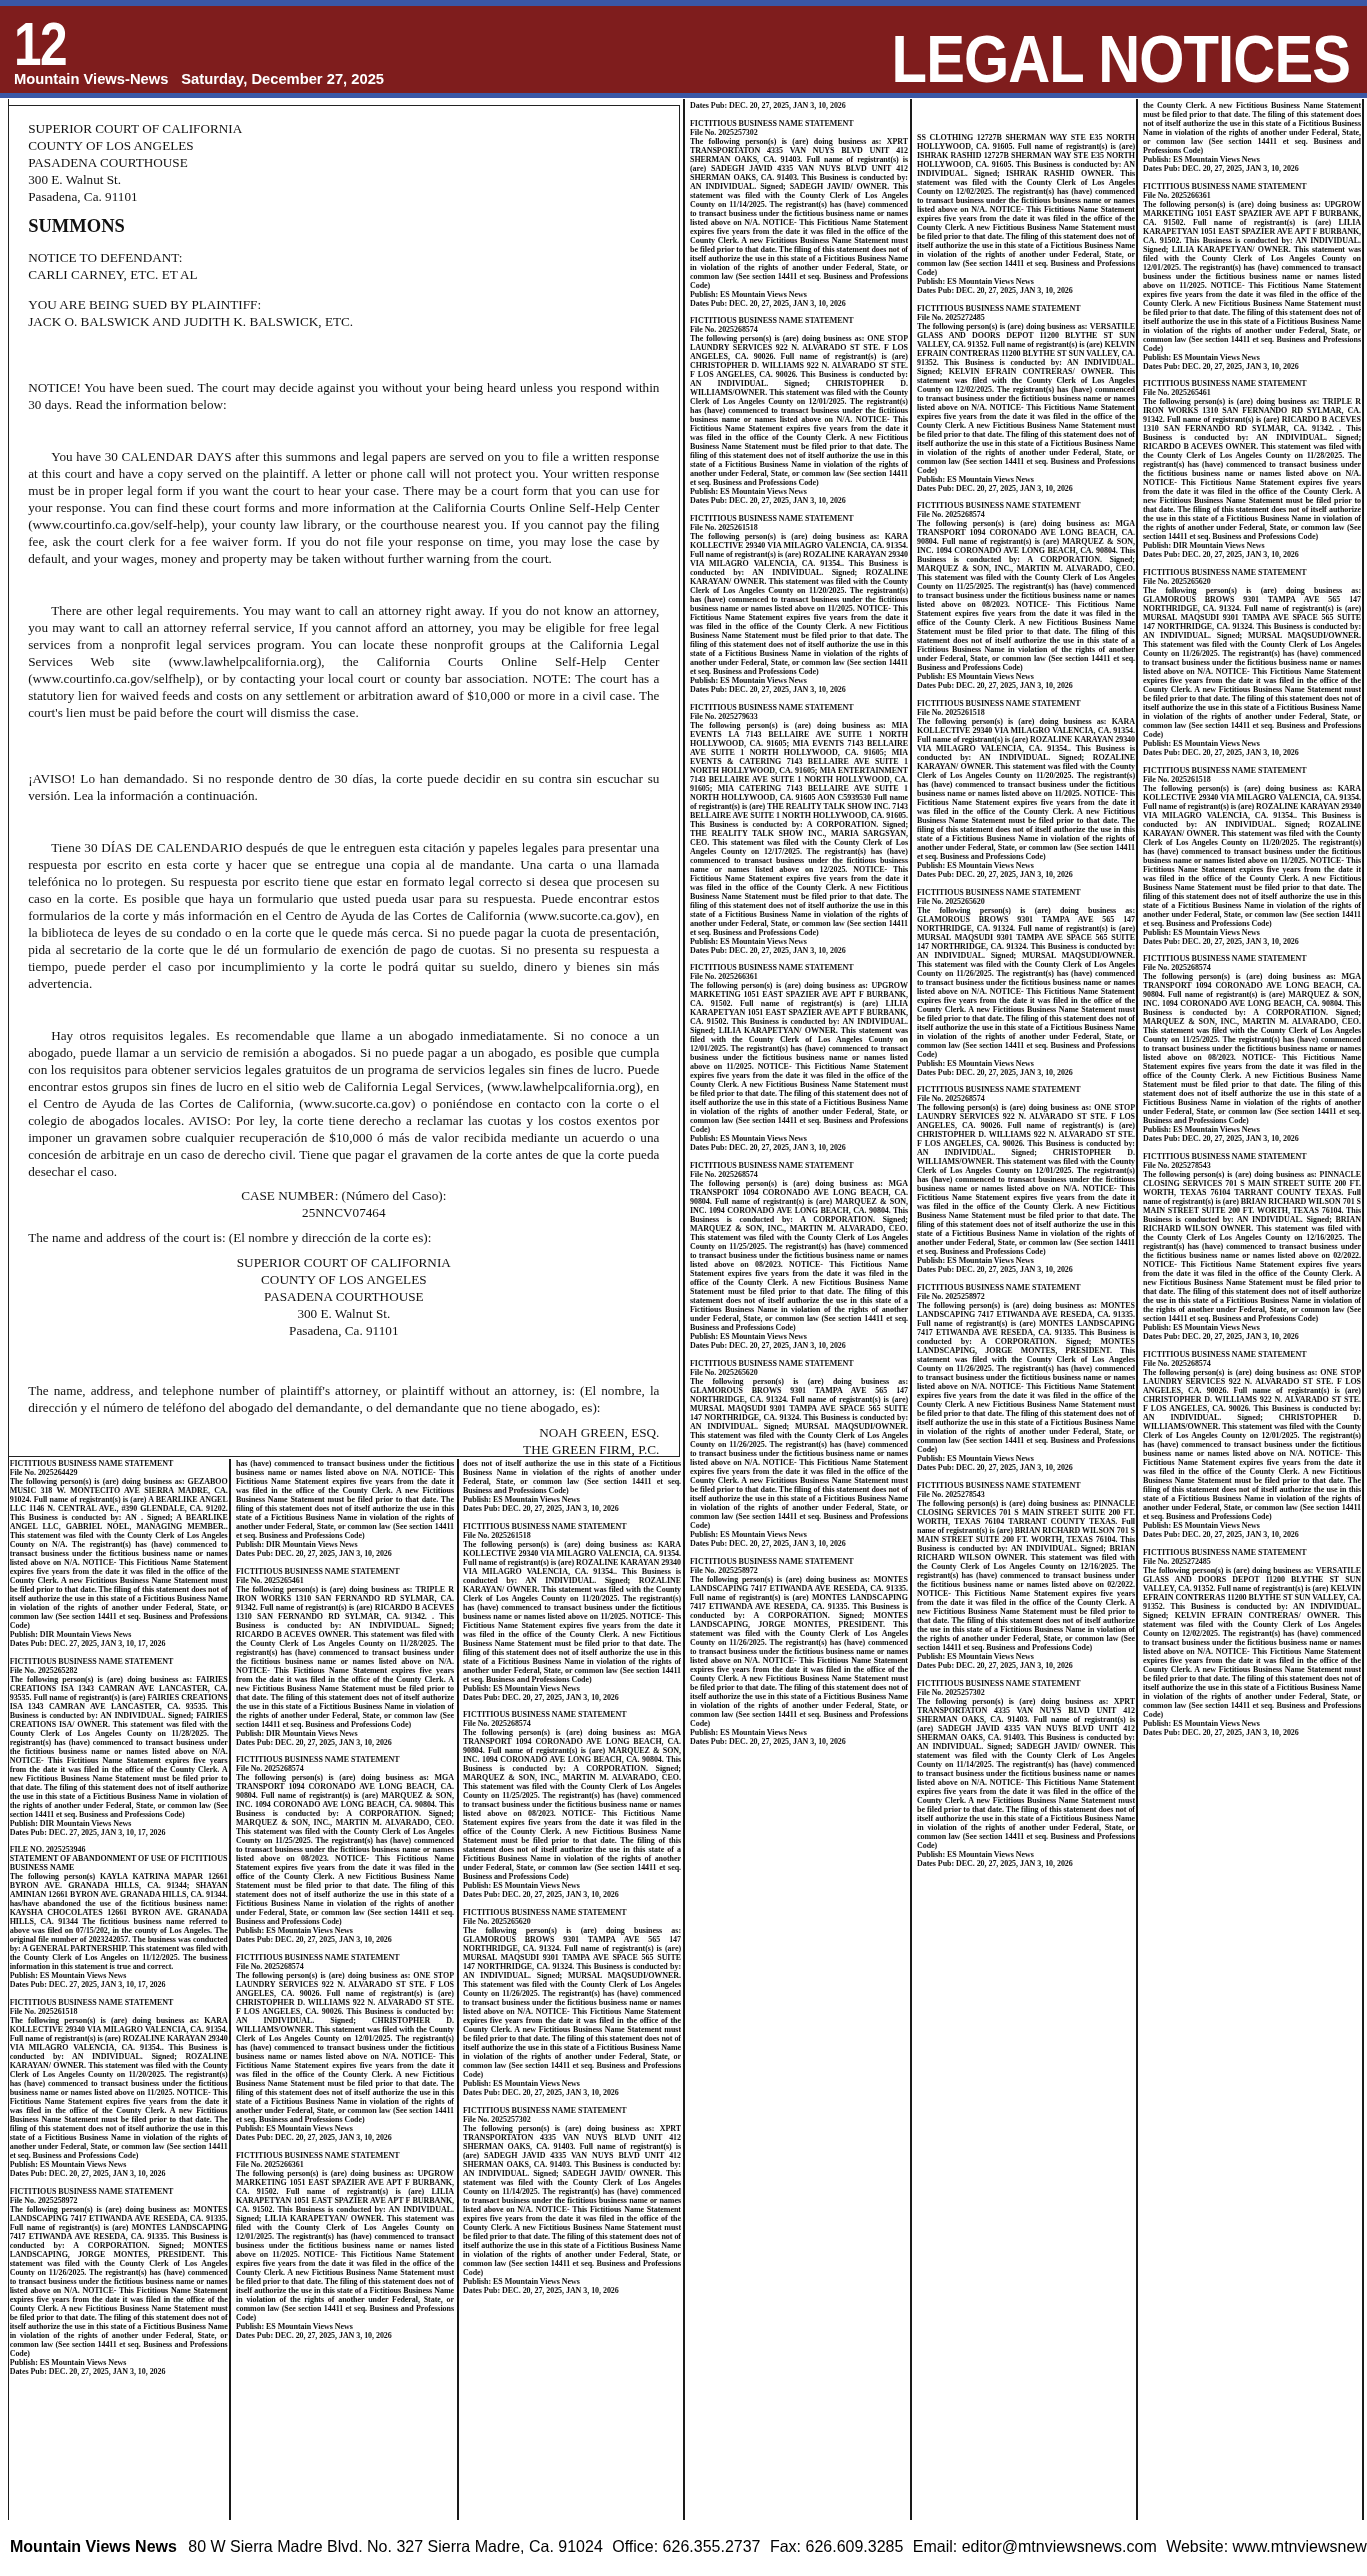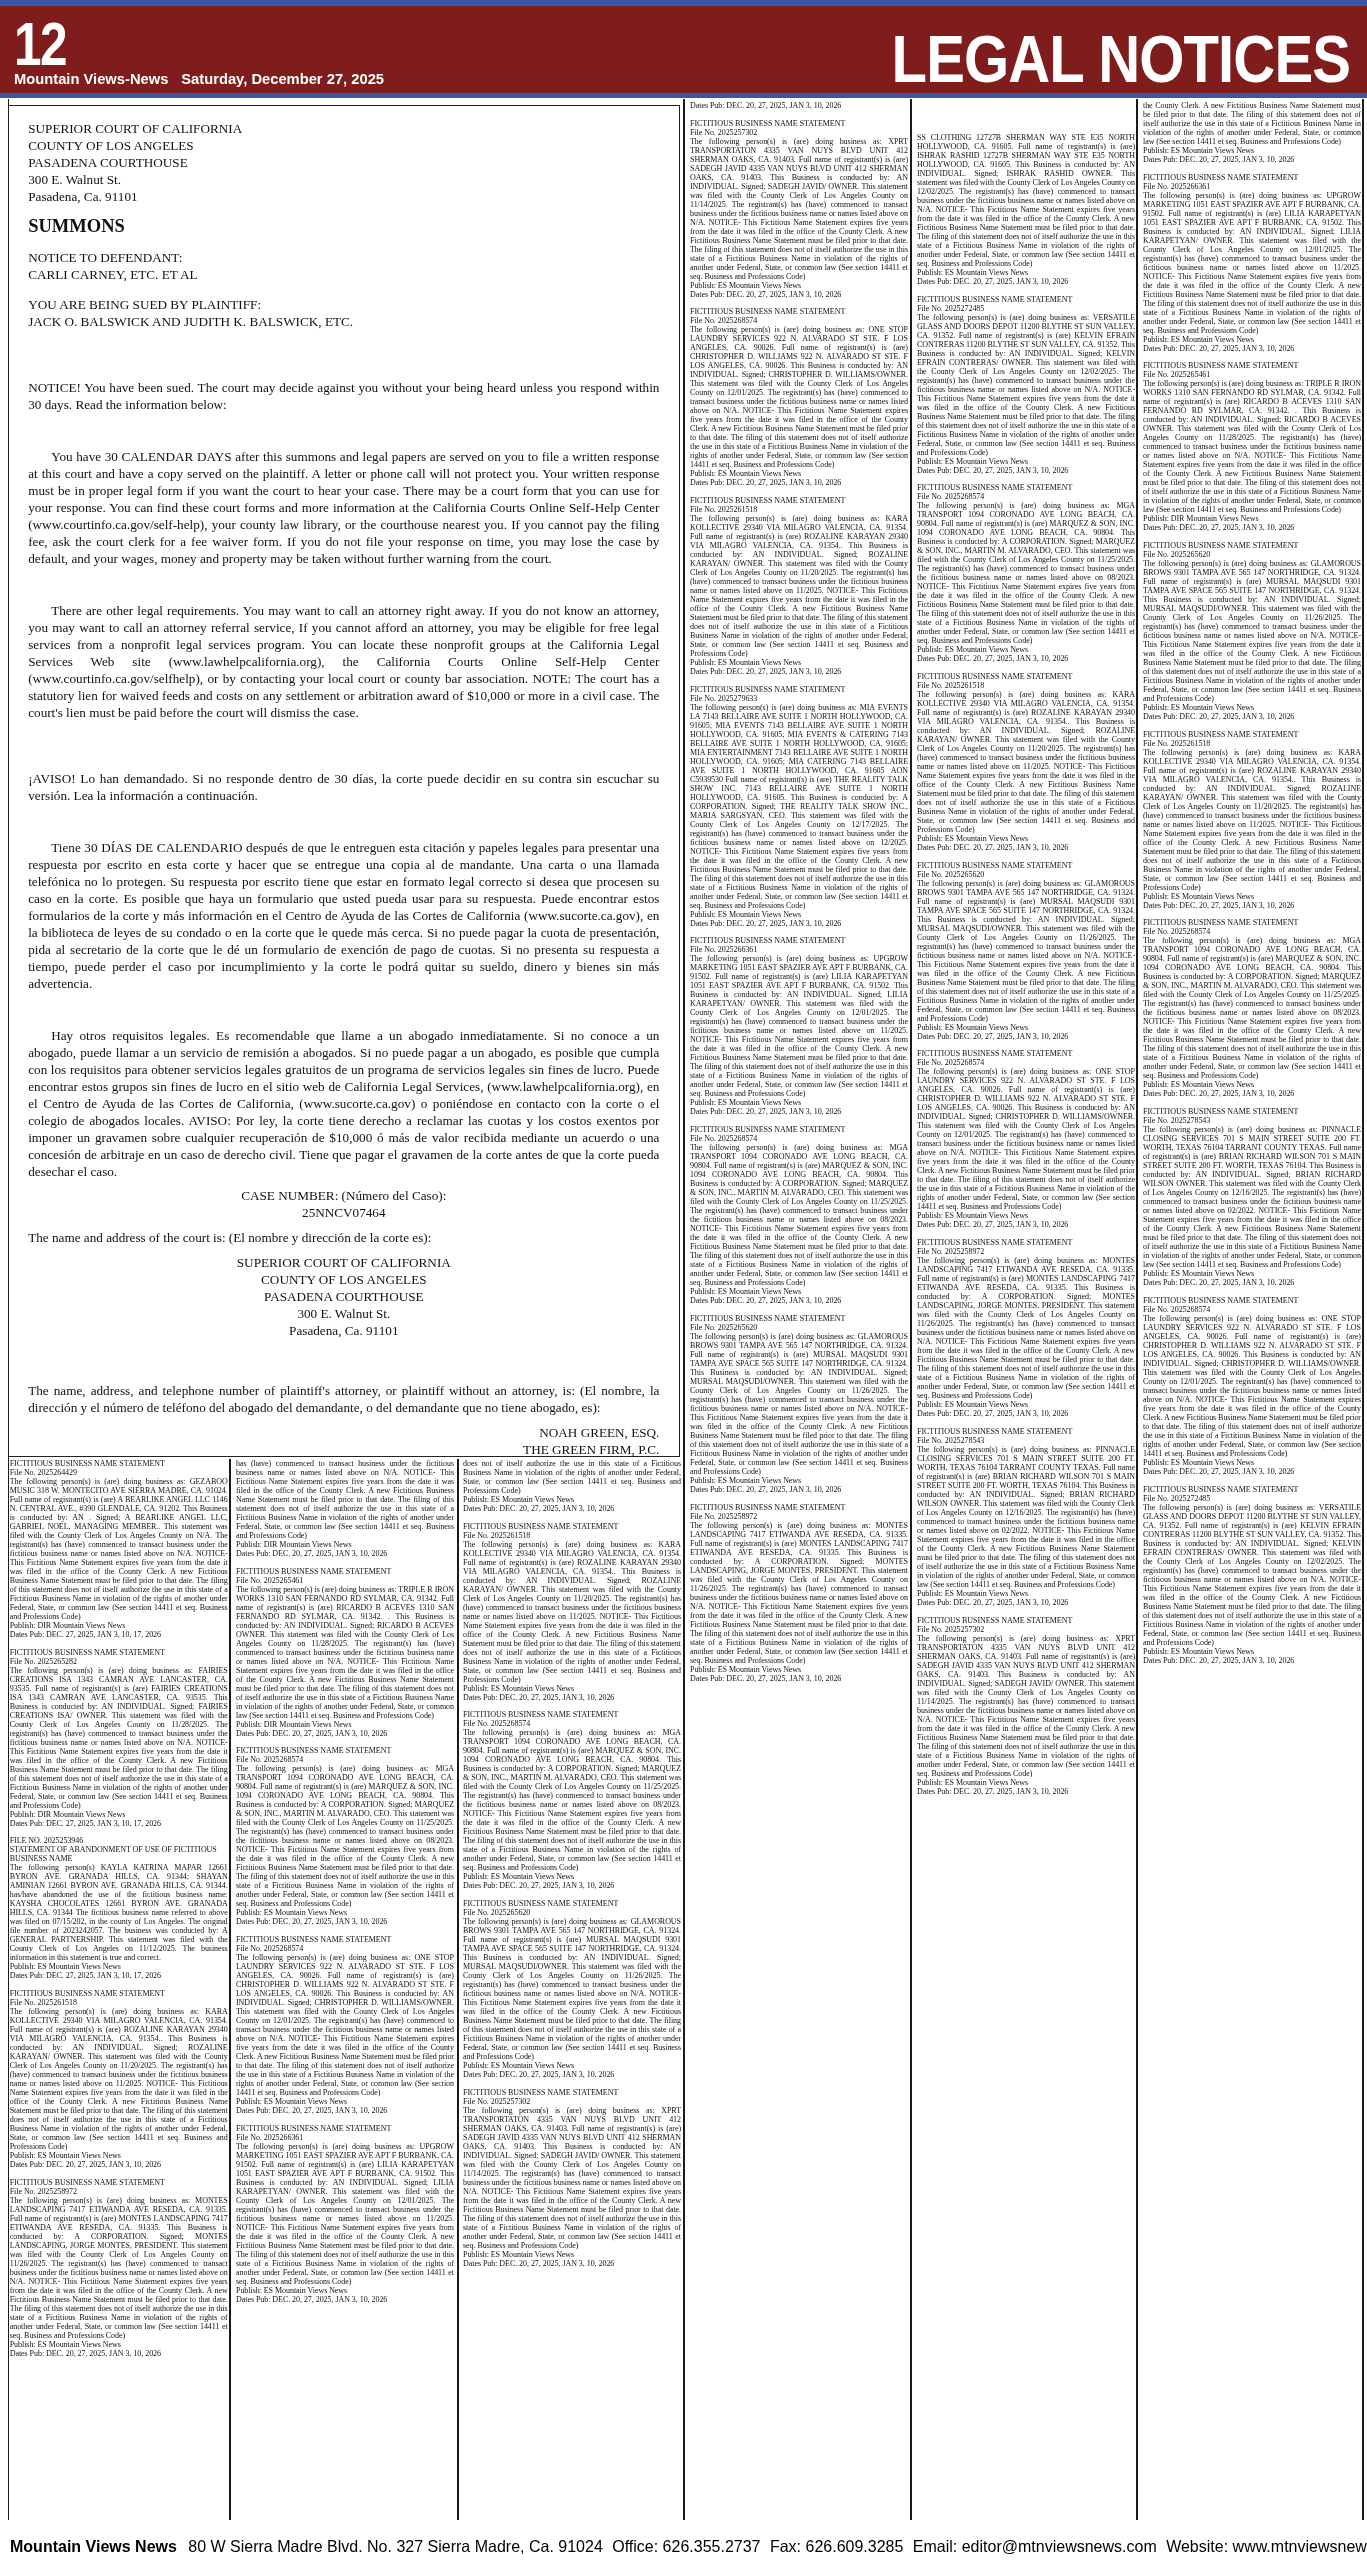--- a/index.html
+++ b/index.html
@@ -25,21 +25,21 @@
   .sm-gap{height:13.6px;}
   .sm-gap-s{height:7.8px;}
   .sm-title{text-align:left;font-weight:bold;font-size:18.5px;margin:13.6px 0;}
   .sm-center{text-align:center;}
   .sm-right{text-align:right;}
   .sm-p{text-align:justify;margin-top:35px;}
   .sm-p.ind{text-indent:23px;}
   
   .col{position:absolute;width:218px;overflow:hidden;font-size:8px;line-height:9px;
        letter-spacing:-0.05px;}
-  .notice{margin-bottom:8.7px;}
+  .notice{margin-bottom:8.7px;font-weight:bold;}
   .n-head{text-align:left;}
   .n-body{text-align:justify;}
   
   .footer{position:absolute;left:9.7px;top:2537px;width:1352px;white-space:nowrap;
           font-family:"Liberation Sans",sans-serif;font-size:16.5px;transform:scaleX(.97);
           transform-origin:left top;color:#000;}
   .footer .f-name{font-weight:bold;margin-right:11.7px;}
   .footer span{margin-right:9.7px;}
 </style>
 </head>

